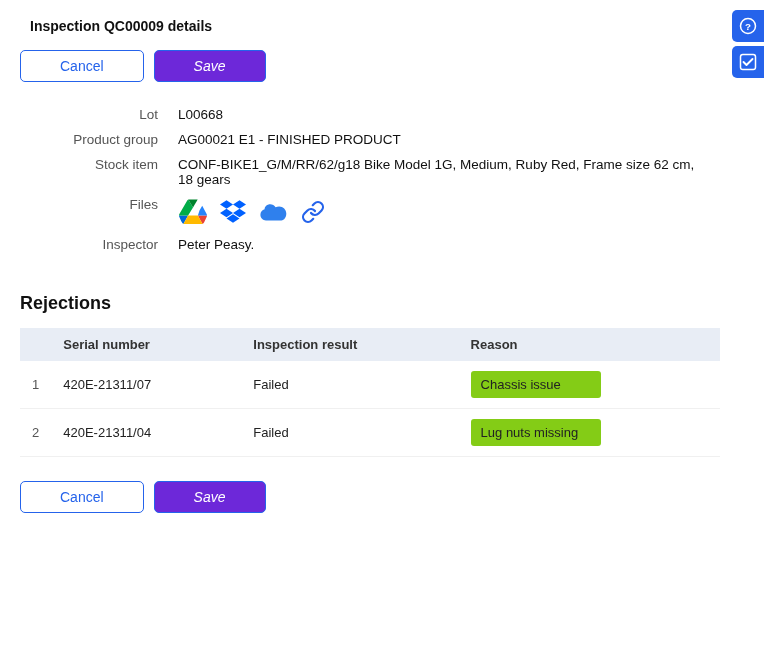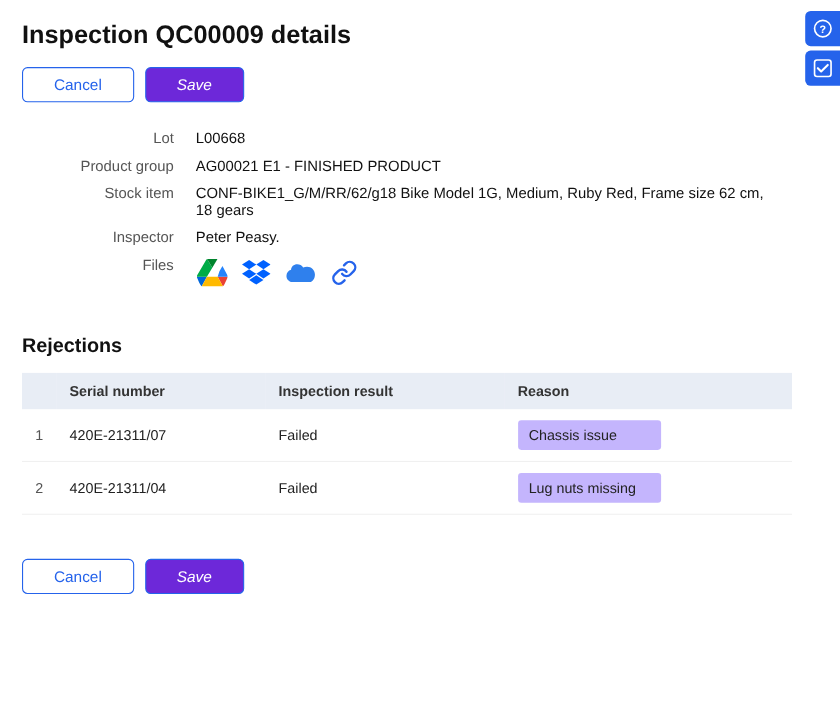--- a/index.html
+++ b/index.html
@@ -12,34 +12,35 @@
       min-height: 651px;
       position: relative;
     }
 
     .page-wrapper {
       padding: 18px 20px 20px 20px;
       max-width: 740px;
     }
 
     .page-title {
-      font-size: 23px;
+      font-size: 14px;
       font-weight: 700;
       color: #111;
       margin-bottom: 16px;
+      margin-left: 10px;
     }
 
     .btn-row {
       display: flex;
       gap: 10px;
       margin-bottom: 20px;
     }
 
     .btn {
-      padding: 7px 28px;
+      padding: 7px 39px;
       border-radius: 5px;
       font-size: 14px;
       font-weight: 500;
       cursor: pointer;
       border: 1.5px solid #2563eb;
     }
 
     .btn-cancel {
       background: #fff;
       color: #2563eb;
@@ -105,21 +106,21 @@
       font-size: 18px;
       font-weight: 700;
       color: #111;
       margin-bottom: 14px;
       margin-top: 36px;
     }
 
     .rejections-table {
       width: 100%;
       border-collapse: collapse;
-      margin-bottom: 40px;
+      margin-bottom: 24px;
     }
 
     .rejections-table thead tr {
       background: #e8edf5;
     }
 
     .rejections-table th {
       text-align: left;
       padding: 9px 12px;
       font-size: 13px;
@@ -142,21 +143,21 @@
       color: #555;
       text-align: center;
       width: 30px;
     }
 
     .rejections-table tbody tr {
       border-bottom: 1px solid #f0f0f0;
     }
 
     .reason-cell {
-      background: #c4b5fd;
+      background: #84cc16;
       border-radius: 3px;
       padding: 6px 10px !important;
       display: inline-block;
       min-width: 130px;
     }
 
     
     .corner-icons {
       position: absolute;
       top: 10px;
@@ -218,24 +219,20 @@
       </tr>
       <tr>
         <td>Product group</td>
         <td>AG00021 E1 - FINISHED PRODUCT</td>
       </tr>
       <tr>
         <td>Stock item</td>
         <td>CONF-BIKE1_G/M/RR/62/g18 Bike Model 1G, Medium, Ruby Red, Frame size 62 cm, 18 gears</td>
       </tr>
       <tr>
-        <td>Inspector</td>
-        <td>Peter Peasy.</td>
-      </tr>
-      <tr>
         <td>Files</td>
         <td>
           <div class="files-row">
 
             <div class="file-icon gdrive-icon">
               <svg viewBox="0 0 87.3 78" xmlns="http://www.w3.org/2000/svg">
                 <path d="M6.6 66.85l3.85 6.65c.8 1.4 1.95 2.5 3.3 3.3L28.4 50H0c0 1.55.4 3.1 1.2 4.5z" fill="#0066da"></path>
                 <path d="M43.65 25L29 0c-1.35.8-2.5 1.9-3.3 3.3L1.2 45.5C.4 46.9 0 48.45 0 50h28.4z" fill="#00ac47"></path>
                 <path d="M73.55 76.8c1.35-.8 2.5-1.9 3.3-3.3l1.6-2.75L86.1 54.5c.8-1.4 1.2-2.95 1.2-4.5H58.9l6.05 11.75z" fill="#ea4335"></path>
                 <path d="M43.65 25L58.3 0H28.95L43.65 25z" fill="#00832d"></path>
@@ -262,20 +259,24 @@
             </div>
 
             <div class="file-icon link-icon">
               <svg viewBox="0 0 24 24" xmlns="http://www.w3.org/2000/svg" fill="none" stroke="#2563eb" stroke-width="2.2" stroke-linecap="round" stroke-linejoin="round">
                 <path d="M10 13a5 5 0 0 0 7.54.54l3-3a5 5 0 0 0-7.07-7.07l-1.72 1.71"></path>
                 <path d="M14 11a5 5 0 0 0-7.54-.54l-3 3a5 5 0 0 0 7.07 7.07l1.71-1.71"></path>
               </svg>
             </div>
           </div>
         </td>
+      </tr>
+      <tr>
+        <td>Inspector</td>
+        <td>Peter Peasy.</td>
       </tr>
     </tbody>
   </table>
 
   <h2 class="section-title">Rejections</h2>
 
   <table class="rejections-table">
     <thead>
       <tr>
         <th></th>

